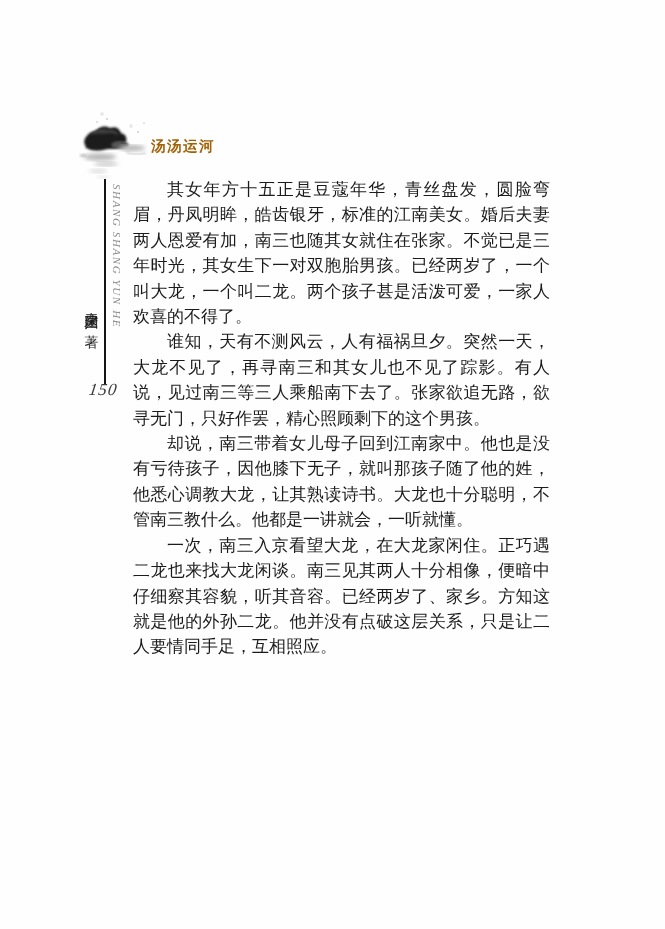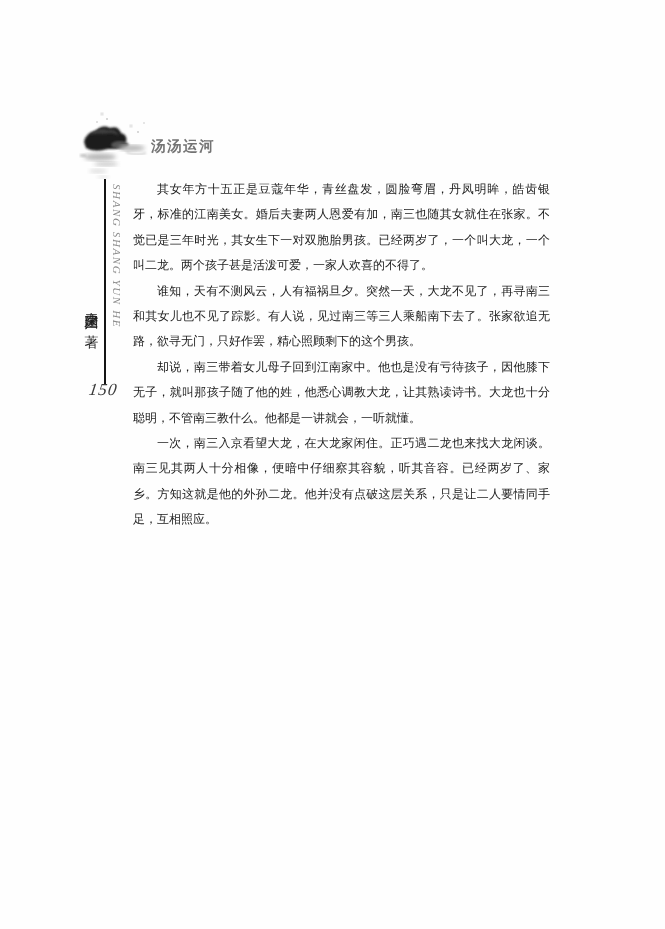--- a/index.html
+++ b/index.html
@@ -25,21 +25,21 @@
     height: 74px;
   }
   .book-title {
     position: absolute;
     left: 151px;
     top: 137px;
     font-family: "Liberation Sans", "DejaVu Sans", sans-serif;
     font-weight: 700;
     font-size: 14.5px;
     letter-spacing: 1.5px;
-    color: #737373;
+    color: #a16207;
   }
 
   
   .side-rule {
     position: absolute;
     left: 104px;
     top: 179px;
     width: 2px;
     height: 206px;
     background: #141414;
@@ -83,21 +83,21 @@
   .content {
     position: absolute;
     left: 133px;
     top: 177px;
     width: 417px;
     color: #1b1b1b;
   }
   .content p {
     margin: 0;
     padding: 0;
-    font-size: 12px;
+    font-size: 17px;
     line-height: 25.4px;
     text-align: justify;
     text-indent: 2em;
     font-family: "DejaVu Serif", "Liberation Serif", serif;
   }
 </style>
 </head>
 <body>
 
 <div class="page">

